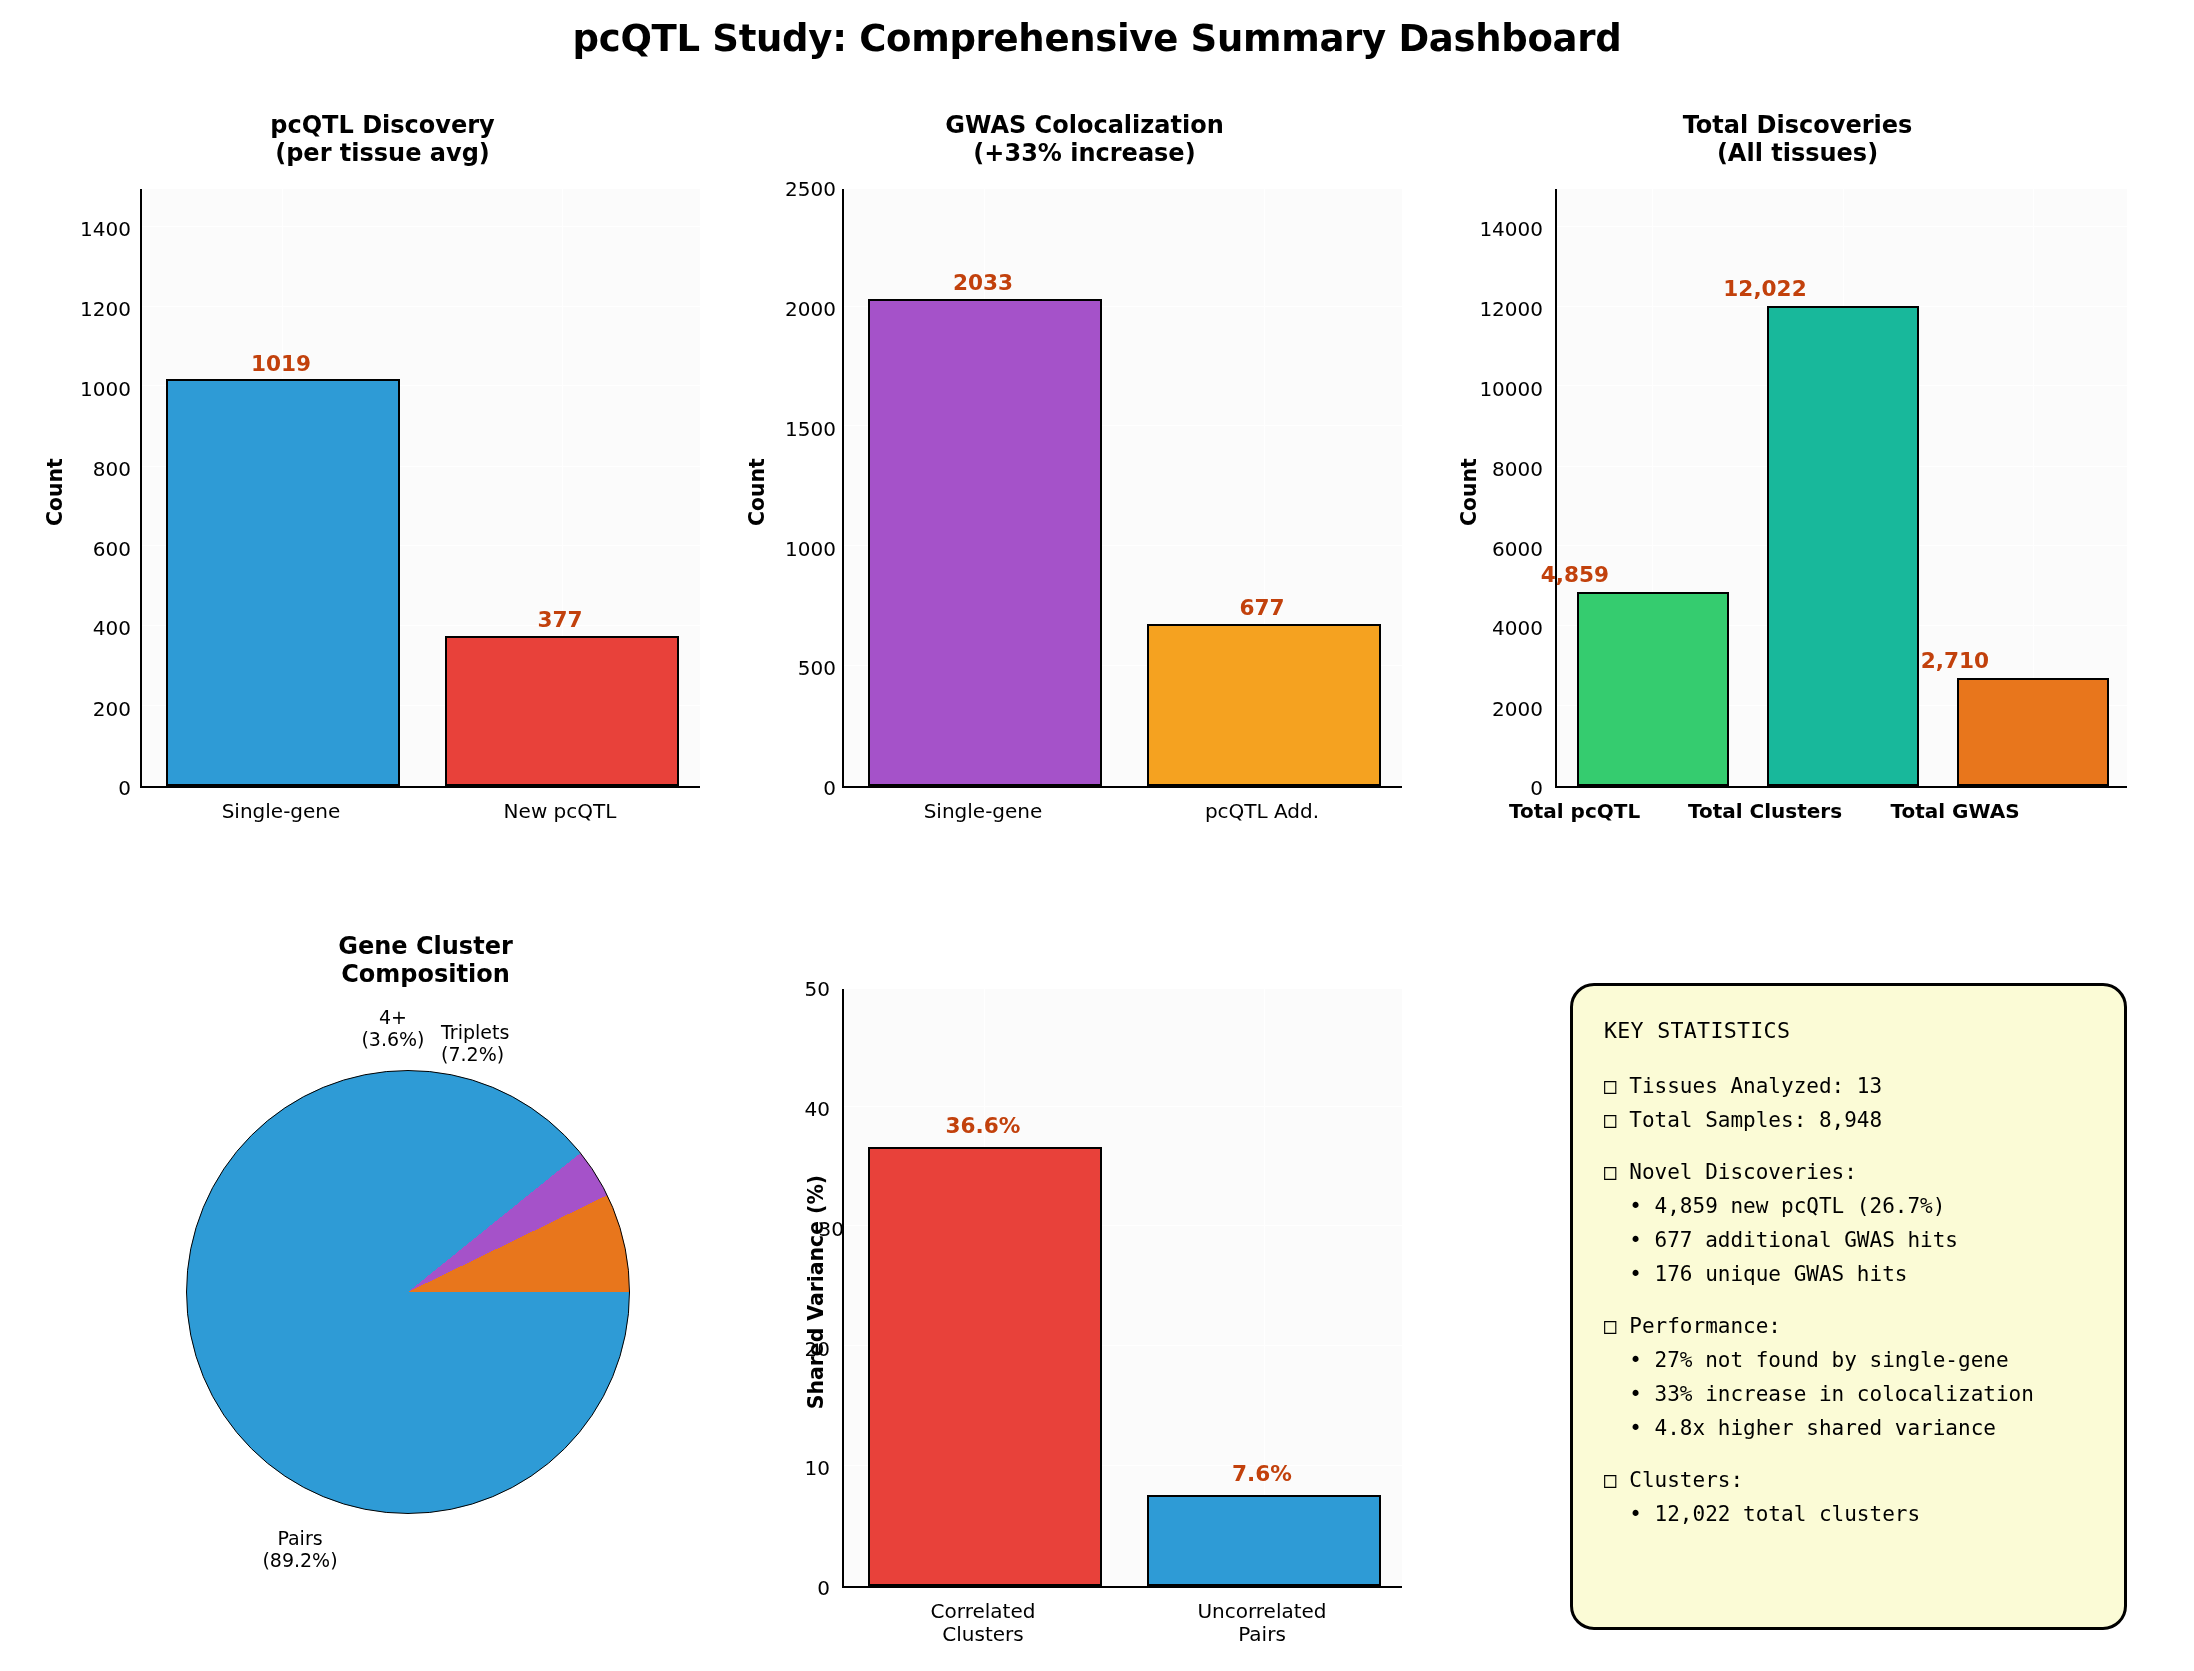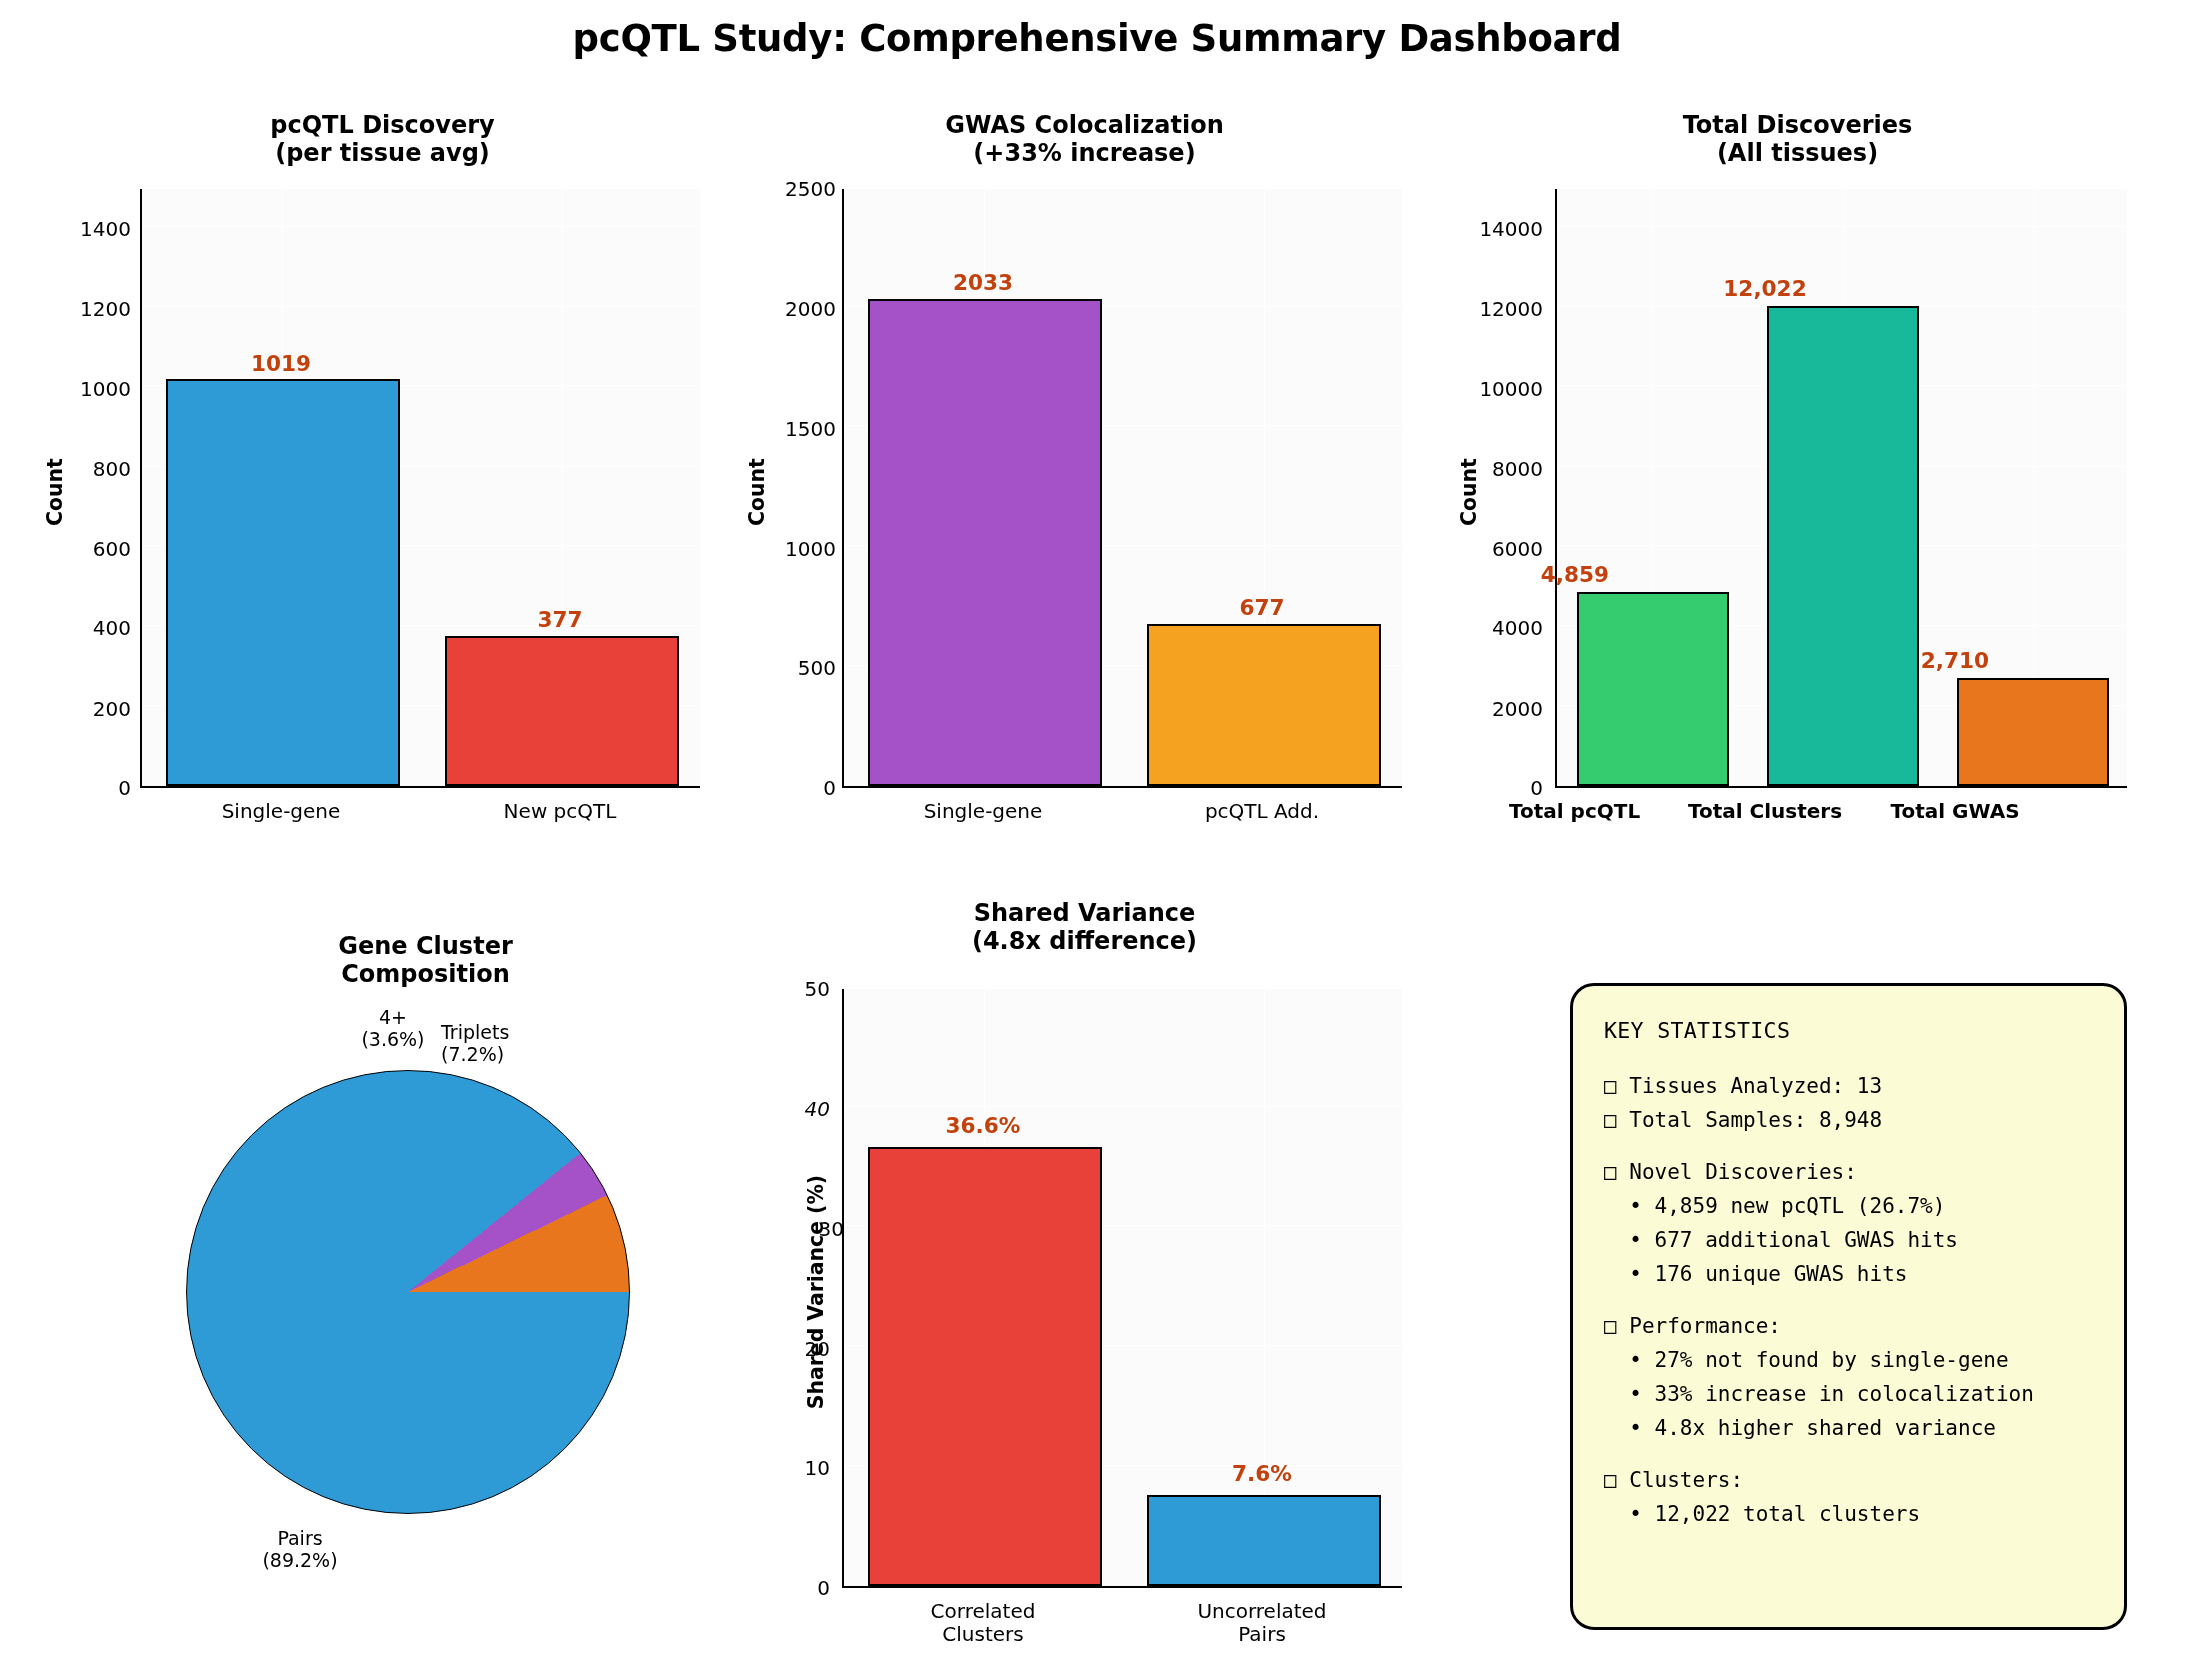--- a/index.html
+++ b/index.html
@@ -261,42 +261,40 @@
 
     <div class="pie-label" style="left:33px; top:596px; width:198px;">Pairs
 (89.2%)</div>
     <div class="pie-label" style="left:168px; top:75px; width:114px;">4+
 (3.6%)</div>
     <div class="pie-label" style="left:273px; top:90px; width:126px; text-align:left;">Triplets
 (7.2%)</div>
   </div>
 
   <div class="panel" style="left:770px; top:899px; width:629px; height:749px;">
-    <div class="panel-title" style="width:629px;">Shared Variance
-(4.8x difference)</div>
 
     <div class="plot-wrap" style="position:absolute; left:0; top:0; width:629px; height:749px;">
       <div class="plot-area" style="left:72px; top:90px; width:560px; height:599px;">
         <div class="grid-line" style="bottom:120px;"></div>
         <div class="grid-line" style="bottom:240px;"></div>
         <div class="grid-line" style="bottom:360px;"></div>
         <div class="grid-line" style="bottom:479px;"></div>
         <div class="grid-line" style="bottom:599px;"></div>
         <div class="vgrid-line" style="left:140px;"></div>
         <div class="vgrid-line" style="left:420px;"></div>
 
         <div class="bar" style="left:24px; width:234px; height:439px; background:#e8413a;"></div>
         <div class="bar" style="left:303px; width:234px; height:91px; background:#2e9bd6;"></div>
       </div>
 
       <div class="ytick-label" style="top:689px; width:57px; left:3px;">0</div>
       <div class="ytick-label" style="top:569px; width:57px; left:3px;">10</div>
       <div class="ytick-label" style="top:450px; width:57px; left:3px;">20</div>
       <div class="ytick-label" style="top:330px; width:57px; left:17px;">30</div>
-      <div class="ytick-label" style="top:210px; width:57px; left:3px;font-style:italic;">40</div>
+      <div class="ytick-label" style="top:210px; width:57px; left:3px;">40</div>
       <div class="ytick-label" style="top:90px; width:57px; left:3px;">50</div>
 
       <div class="bar-label" style="left:96px; top:214px; width:234px;">36.6%</div>
       <div class="bar-label" style="left:375px; top:562px; width:234px;">7.6%</div>
 
       <div class="xtick-label" style="left:96px; top:701px; width:234px;">Correlated
 Clusters</div>
       <div class="xtick-label" style="left:375px; top:701px; width:234px;">Uncorrelated
 Pairs</div>
 

